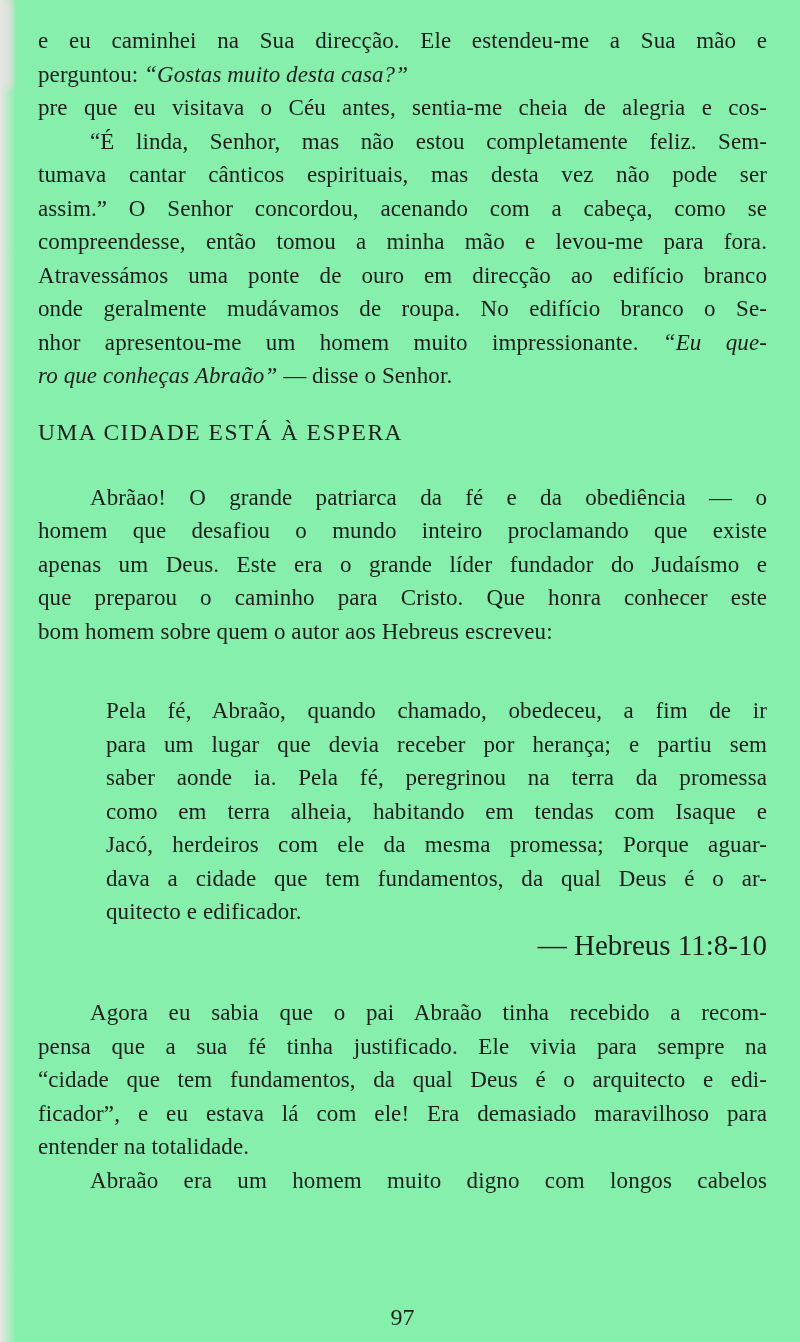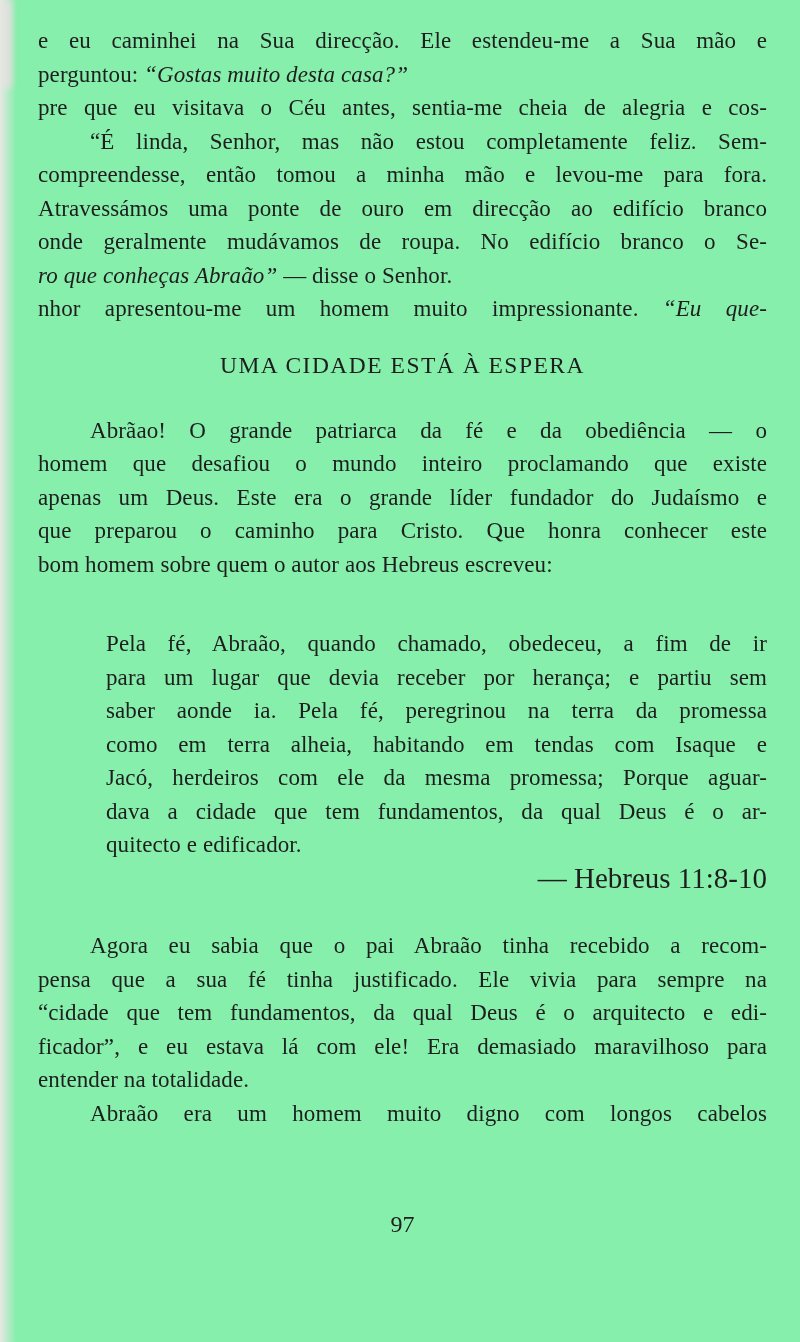--- a/index.html
+++ b/index.html
@@ -32,64 +32,65 @@
     text-align:justify;
     text-align-last:justify;
     letter-spacing:0.1px;
   }
   .line.last{text-align-last:auto;}
   .line.indent{text-indent:52px;}
   .it{font-style:italic;}
   .heading{
     font-size:23.5px;
     font-weight:normal;
-    text-align:center;
     letter-spacing:1.5px;
     line-height:34px;
     margin:22px 0 32px 0;
   }
   .quote{
     margin:46px 0 34px 68px;
     padding:0;
   }
   .quote .line{letter-spacing:0.1px;}
   .attr{
     font-size:29px;
     line-height:33.5px;
     text-align:right;
   }
   .pagenum{
     text-align:center;
     font-size:24px;
     line-height:33px;
-    margin-top:78px;
+    margin-top:104px;
   }
 </style>
 </head>
 <body>
 
 <div class="page">
   <div class="scan-corner"></div>
   <div class="scan-edge"></div>
 
   <div class="content">
 
     <div id="group-before-heading">
         <div class="para">
           <div class="line"><span class="">e eu caminhei na Sua direcção. Ele estendeu-me a Sua mão e</span></div>
           <div class="line last"><span class="">perguntou: </span><span class="it">“Gostas muito desta casa?”</span></div>
         </div>
         <div class="para">
           <div class="line"><span class="">pre que eu visitava o Céu antes, sentia-me cheia de alegria e cos-</span></div>
           <div class="line indent"><span class="">“É linda, Senhor, mas não estou completamente feliz. Sem-</span></div>
+          <div class="line"><span class="">tumava cantar cânticos espirituais, mas desta vez não pode ser</span></div>
+          <div class="line"><span class="">assim.” O Senhor concordou, acenando com a cabeça, como se</span></div>
           <div class="line"><span class="">compreendesse, então tomou a minha mão e levou-me para fora.</span></div>
           <div class="line"><span class="">Atravessámos uma ponte de ouro em direcção ao edifício branco</span></div>
           <div class="line"><span class="">onde geralmente mudávamos de roupa. No edifício branco o Se-</span></div>
+          <div class="line"><span class="">nhor apresentou-me um homem muito impressionante. </span><span class="it">“Eu que-</span></div>
           <div class="line last"><span class="it">ro que conheças Abraão”</span><span class=""> — disse o Senhor.</span></div>
-          <div class="line"><span class="">nhor apresentou-me um homem muito impressionante. </span><span class="it">“Eu que-</span></div>
         </div>
       </div>
 
     <h2 class="heading">UMA CIDADE ESTÁ À ESPERA</h2>
 
     <div id="group-after-heading">
         <div class="para">
           <div class="line indent"><span class="">Abrãao! O grande patriarca da fé e da obediência — o</span></div>
           <div class="line"><span class="">homem que desafiou o mundo inteiro proclamando que existe</span></div>
           <div class="line"><span class="">apenas um Deus. Este era o grande líder fundador do Judaísmo e</span></div>

